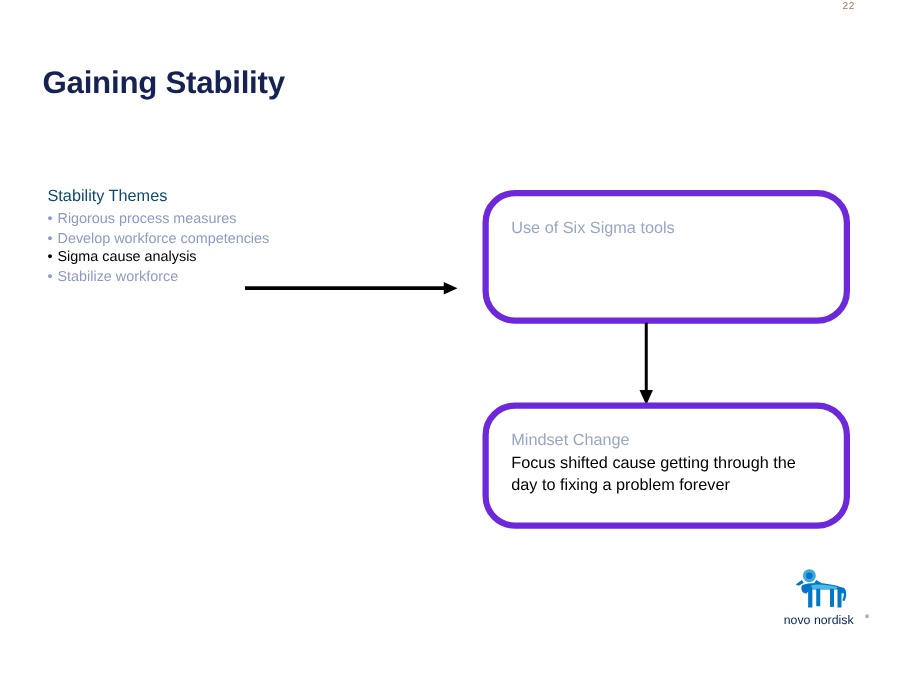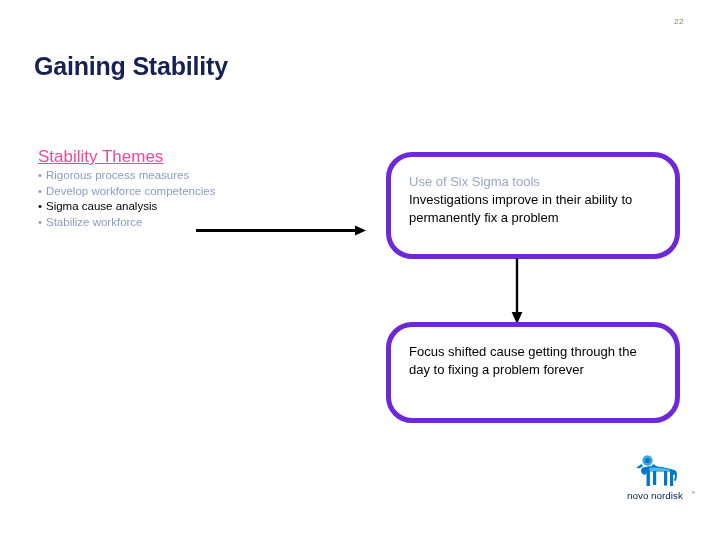--- a/index.html
+++ b/index.html
@@ -14,21 +14,21 @@
     position: relative;
     width: 720px;
     height: 540px;
     background: #ffffff;
     overflow: hidden;
   }
 
   
   #page-number {
     position: absolute;
-    top: 17px;
+    top: 0;
     right: 36px;
     font-size: 8px;
     color: #a3754a;
     letter-spacing: 0.5px;
   }
 
   
   #slide-title {
     position: absolute;
     left: 34px;
@@ -41,25 +41,24 @@
   }
 
   
   #themes-block {
     position: absolute;
     left: 38px;
     top: 148px;
     width: 330px;
   }
   #themes-heading {
-    font-size: 17px;
-    color: #ec4899;
+    font-size: 13px;
+    color: #0c4a6e;
     line-height: 17px;
     margin-bottom: 3px;
-    text-decoration: underline;
   }
   .theme-item {
     font-size: 11.5px;
     line-height: 15.5px;
     color: #8c9bc6;
     white-space: nowrap;
   }
   .theme-item.highlight {
     color: #000000;
   }
@@ -167,29 +166,29 @@
     </div>
   </div>
 
   <svg id="arrow-horizontal" viewBox="0 0 170 11">
     <line x1="0" y1="5.5" x2="160" y2="5.5" stroke="#000000" stroke-width="3"></line>
     <polygon points="159,0.5 170,5.5 159,10.5" fill="#000000"></polygon>
   </svg>
 
   <div class="callout-box" id="box-six-sigma">
     <div class="callout-heading">Use of Six Sigma tools</div>
-    <div class="callout-body">Investigations improve in their ability to permanently fix a problem</div>
   </div>
 
   <svg id="arrow-vertical" viewBox="0 0 14 66">
     <line x1="7" y1="0" x2="7" y2="56" stroke="#000000" stroke-width="2.4"></line>
     <polygon points="1.6,54 12.4,54 7,66" fill="#000000"></polygon>
   </svg>
 
   <div class="callout-box" id="box-mindset">
+    <div class="callout-heading">Mindset Change</div>
     <div class="callout-body">Focus shifted cause getting through the day to fixing a problem forever</div>
   </div>
 
   <div id="logo">
     <svg id="logo-mark" viewBox="0 0 46 34">
 
       <circle cx="12.5" cy="5.5" r="5.2" fill="#3fa9dd"></circle>
       <circle cx="12.5" cy="5.5" r="2.6" fill="#0077c8"></circle>
 
       <path d="M6.5 9 L1.5 12.5 L4 13.5 L8 11.2 Z" fill="#0077c8"></path>

